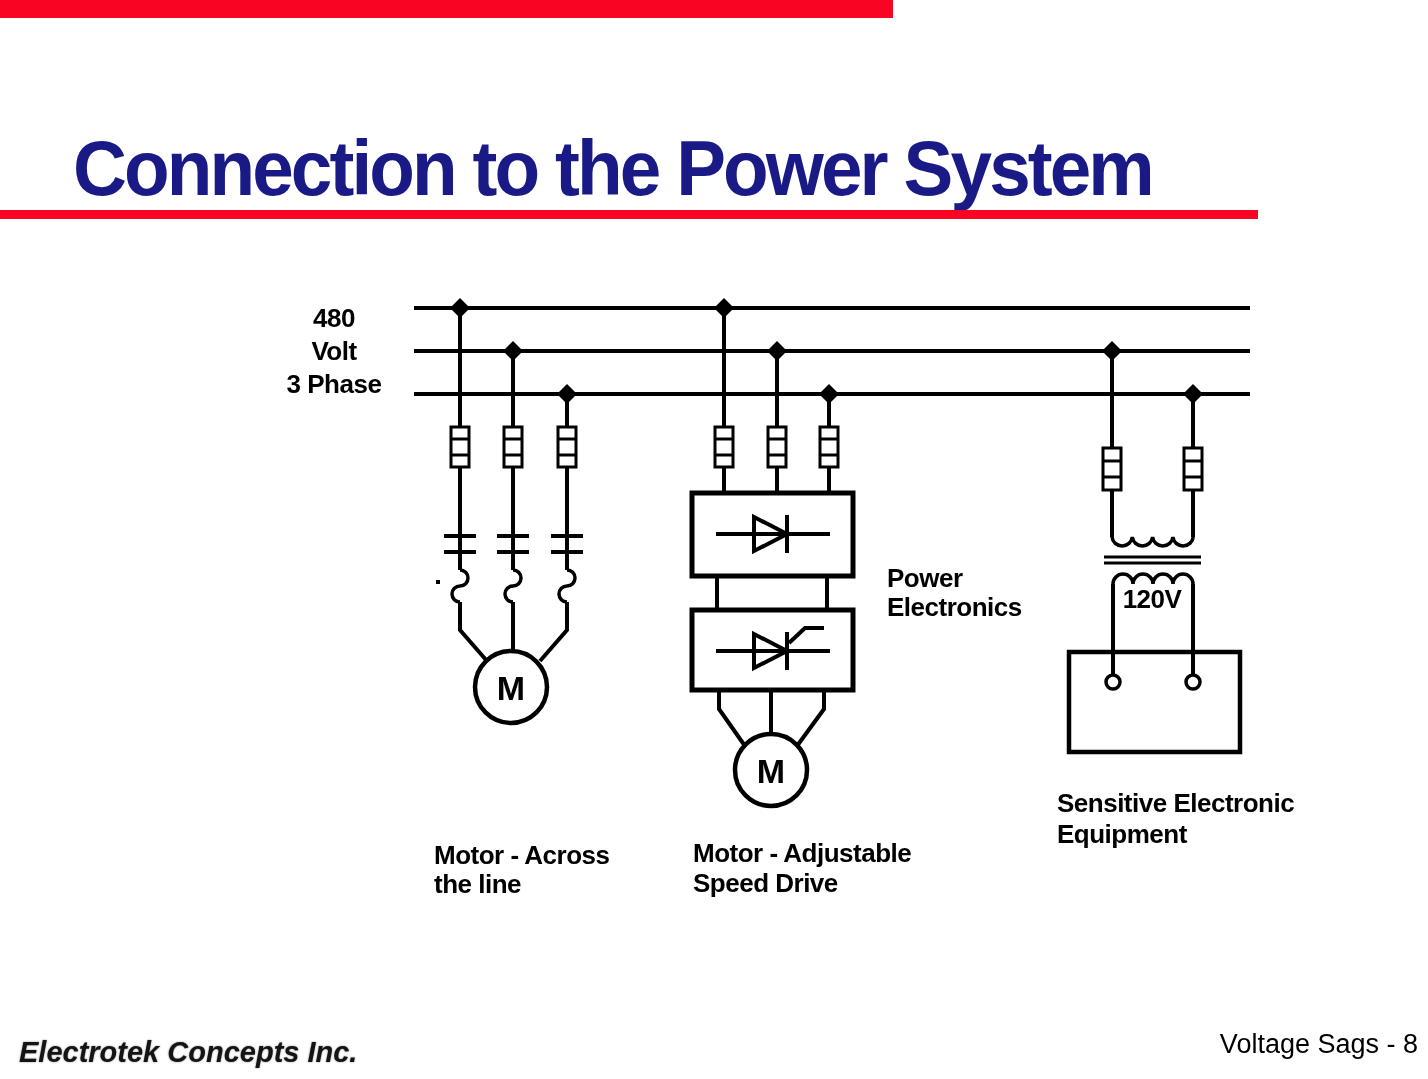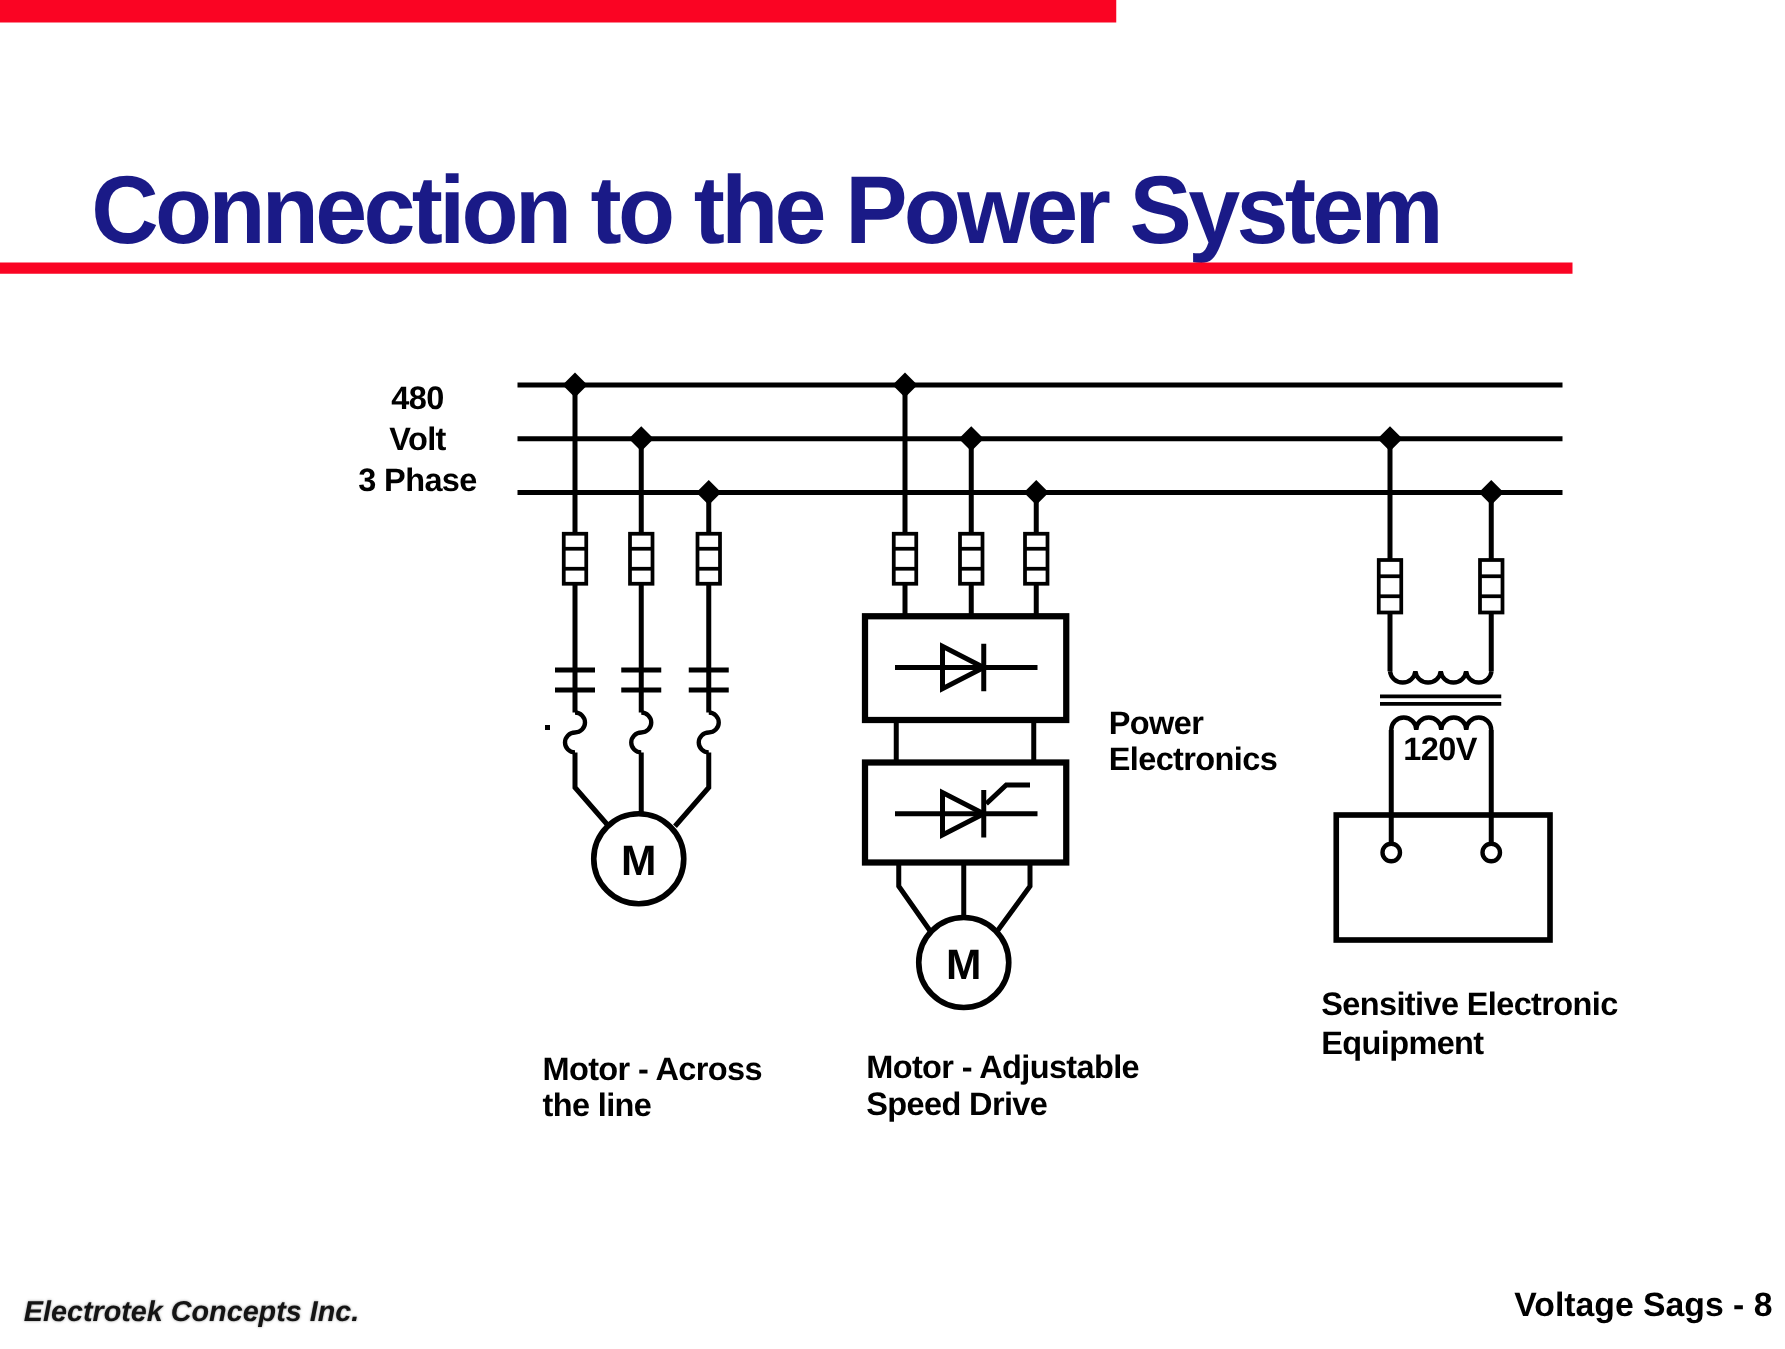--- a/index.html
+++ b/index.html
@@ -21,27 +21,27 @@
     position:absolute;left:0;top:210px;width:1258px;height:9px;background:#fa0423;
   }
   .diagram{position:absolute;left:0;top:0;}
   .diagram text{
     font-family:"Liberation Sans",sans-serif;font-weight:bold;fill:#000;
   }
   .lbl{font-size:26px;letter-spacing:-0.5px;}
   .motor-letter{font-size:34px;}
   .footer-left{
     position:absolute;left:19px;top:1036px;
-    font-size:23px;font-weight:bold;font-style:italic;color:#141414;
+    font-size:29px;font-weight:bold;font-style:italic;color:#141414;
     text-shadow:0 0 2px rgba(20,20,20,0.5);
     white-space:nowrap;
   }
   .footer-right{
     position:absolute;right:10px;top:1029px;
-    font-size:27px;font-weight:bold;color:#000;white-space:nowrap;
+    font-size:27px;font-weight:normal;color:#000;white-space:nowrap;
   }
 </style>
 </head>
 <body>
 
 <div>
 
   <div class="top-bar"></div>
 
   <h1 class="title">Connection to the Power System</h1>

